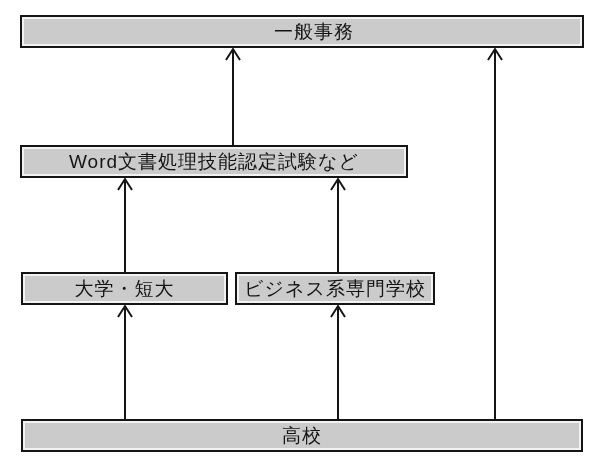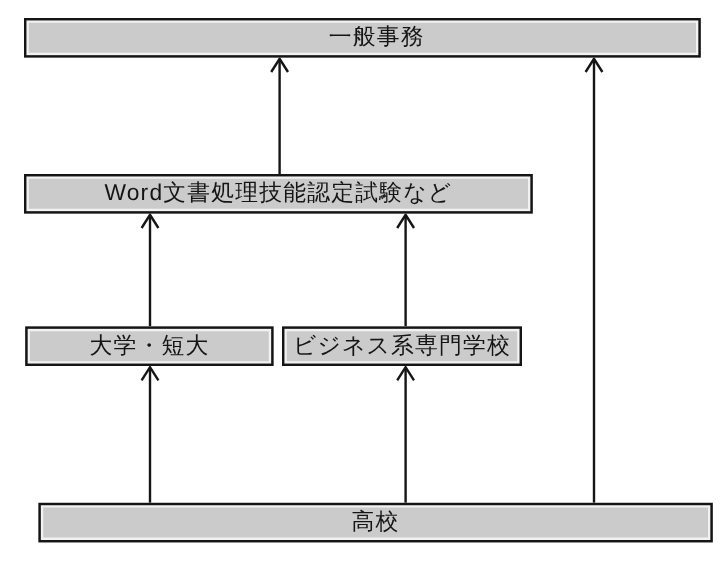--- a/index.html
+++ b/index.html
@@ -36,24 +36,24 @@
     box-shadow: inset 0 0 0 2px #f2f2f2;
     display: flex;
     align-items: center;
     justify-content: center;
     font-size: 19px;
     line-height: 1;
     letter-spacing: 1px;
     color: #151515;
   }
   .node-general-office   { left: 20px;  top: 15px;  width: 564px; height: 33px; padding-left: 24px; }
-  .node-word-exam        { left: 20px;  top: 145px; width: 424px; height: 33px; }
+  .node-word-exam        { left: 20px;  top: 145px; width: 388px; height: 33px; }
   .node-university       { left: 21px;  top: 272px; width: 207px; height: 33px; }
   .node-business-school  { left: 235px; top: 272px; width: 200px; height: 33px; }
-  .node-high-school      { left: 32px;  top: 419px; width: 562px; height: 33px; }
+  .node-high-school      { left: 21px;  top: 419px; width: 562px; height: 33px; }
 </style>
 </head>
 <body>
 
 <div class="canvas">
 
   <svg class="arrow-layer" viewBox="0 0 600 468" aria-hidden="true">
 
     <g>
       <line x1="233" y1="145" x2="233" y2="50"></line>

